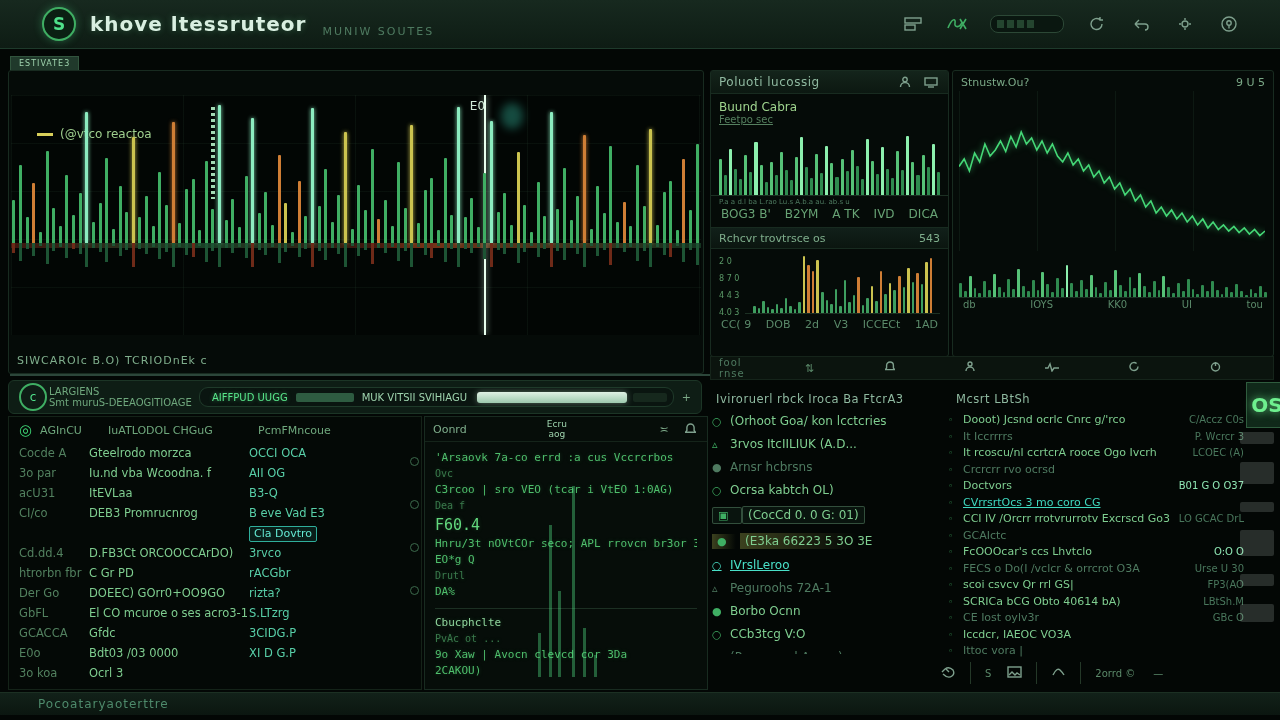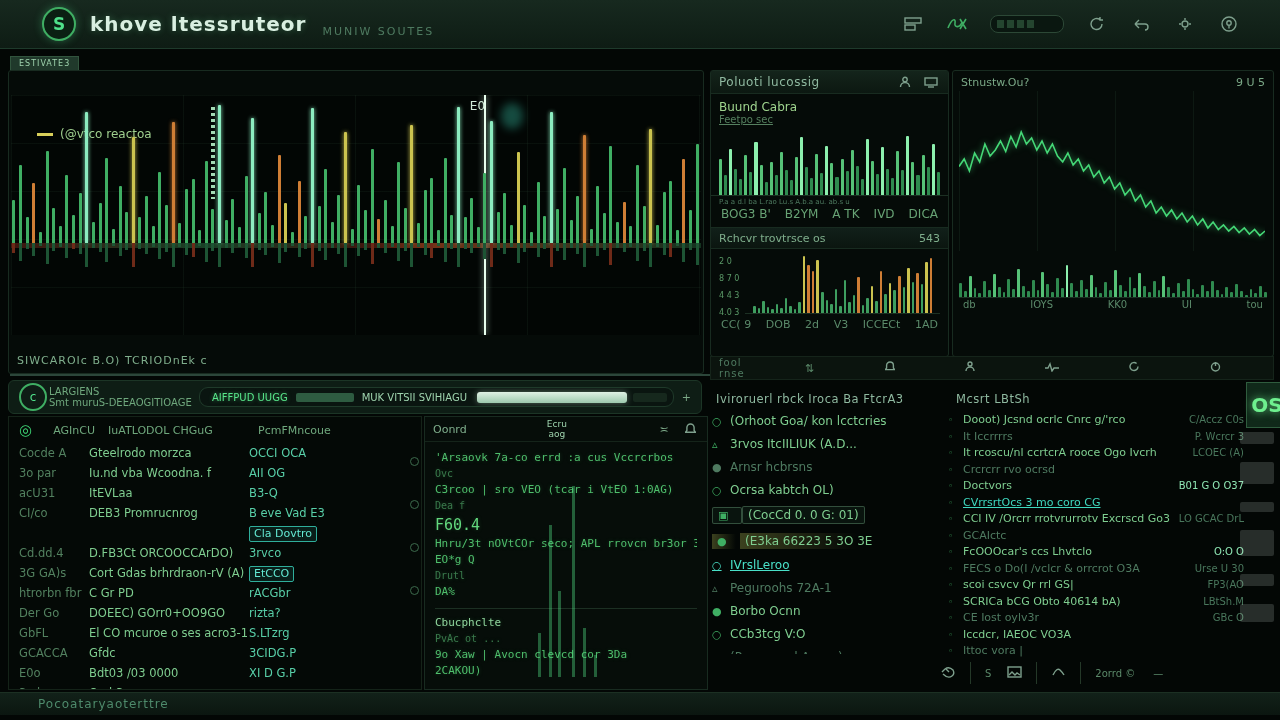--- a/index.html
+++ b/index.html
@@ -101,21 +101,21 @@
   #prog-t2{color:#9fd4ae;}
   #prog-light{width:150px;height:11px;border-radius:3px;margin-left:10px;
      background:linear-gradient(180deg,#dff0e4,#9cc9ad);box-shadow:0 0 6px rgba(200,240,215,.4);}
   #prog-dim{flex:1;height:9px;background:#16281d;border-radius:2px;margin:0 6px;}
   #prog-plus{color:#7aa886;font-size:11px;margin-right:10px;}
   
   #tbl{left:8px;top:416px;width:412px;height:272px;background:#040906;
      border:1px solid #142318;overflow:hidden;}
   #tbl-head{display:flex;align-items:center;height:26px;font-size:11px;color:#6fa87d;}
   #tbl-head .gico{color:#3fd977;font-size:15px;margin:0 8px 0 10px;}
-  #tbl-head div.h1{width:68px;text-align:center;}#tbl-head div.h2{width:150px;}#tbl-head div.h3{flex:1;}
+  #tbl-head div.h1{width:68px;}#tbl-head div.h2{width:150px;}#tbl-head div.h3{flex:1;}
   .trow{display:flex;font-size:11.5px;line-height:20px;height:20px;}
   .trow .c1{width:70px;padding-left:10px;color:#52815f;overflow:hidden;white-space:nowrap;}
   .trow .c2{width:160px;color:#7fce90;overflow:hidden;white-space:nowrap;}
   .trow .c3{flex:1;color:#58cfa8;overflow:hidden;white-space:nowrap;}
   .chip{display:inline-block;border:1px solid #2fae9b;background:rgba(47,174,155,.13);
      color:#63e8d2;border-radius:2px;padding:0 4px;line-height:14px;font-size:11px;}
   #tbl-scroll{position:absolute;right:3px;top:40px;width:8px;height:220px;
      display:flex;flex-direction:column;gap:34px;align-items:center;}
   #tbl-scroll i{width:7px;height:7px;border-radius:50%;border:1px solid #3c6a4c;display:block;}
   
@@ -749,25 +749,20 @@
         <div class="c1"></div>
         <div class="c2"></div>
         <div class="c3"><span class="chip">Cla Dovtro</span></div>
       </div>
       <div class="trow">
         <div class="c1">Cd.dd.4</div>
         <div class="c2">D.FB3Ct ORCOOCCArDO)</div>
         <div class="c3">3rvco</div>
       </div>
       <div class="trow">
-        <div class="c1">3G GA)s</div>
-        <div class="c2">Cort Gdas brhrdraon-rV (A)</div>
-        <div class="c3"><span class="chip">EtCCO</span></div>
-      </div>
-      <div class="trow">
         <div class="c1">htrorbn fbr</div>
         <div class="c2">C Gr PD</div>
         <div class="c3">rACGbr</div>
       </div>
       <div class="trow">
         <div class="c1">Der Go</div>
         <div class="c2">DOEEC) GOrr0+OO9GO</div>
         <div class="c3">rizta?</div>
       </div>
       <div class="trow">

